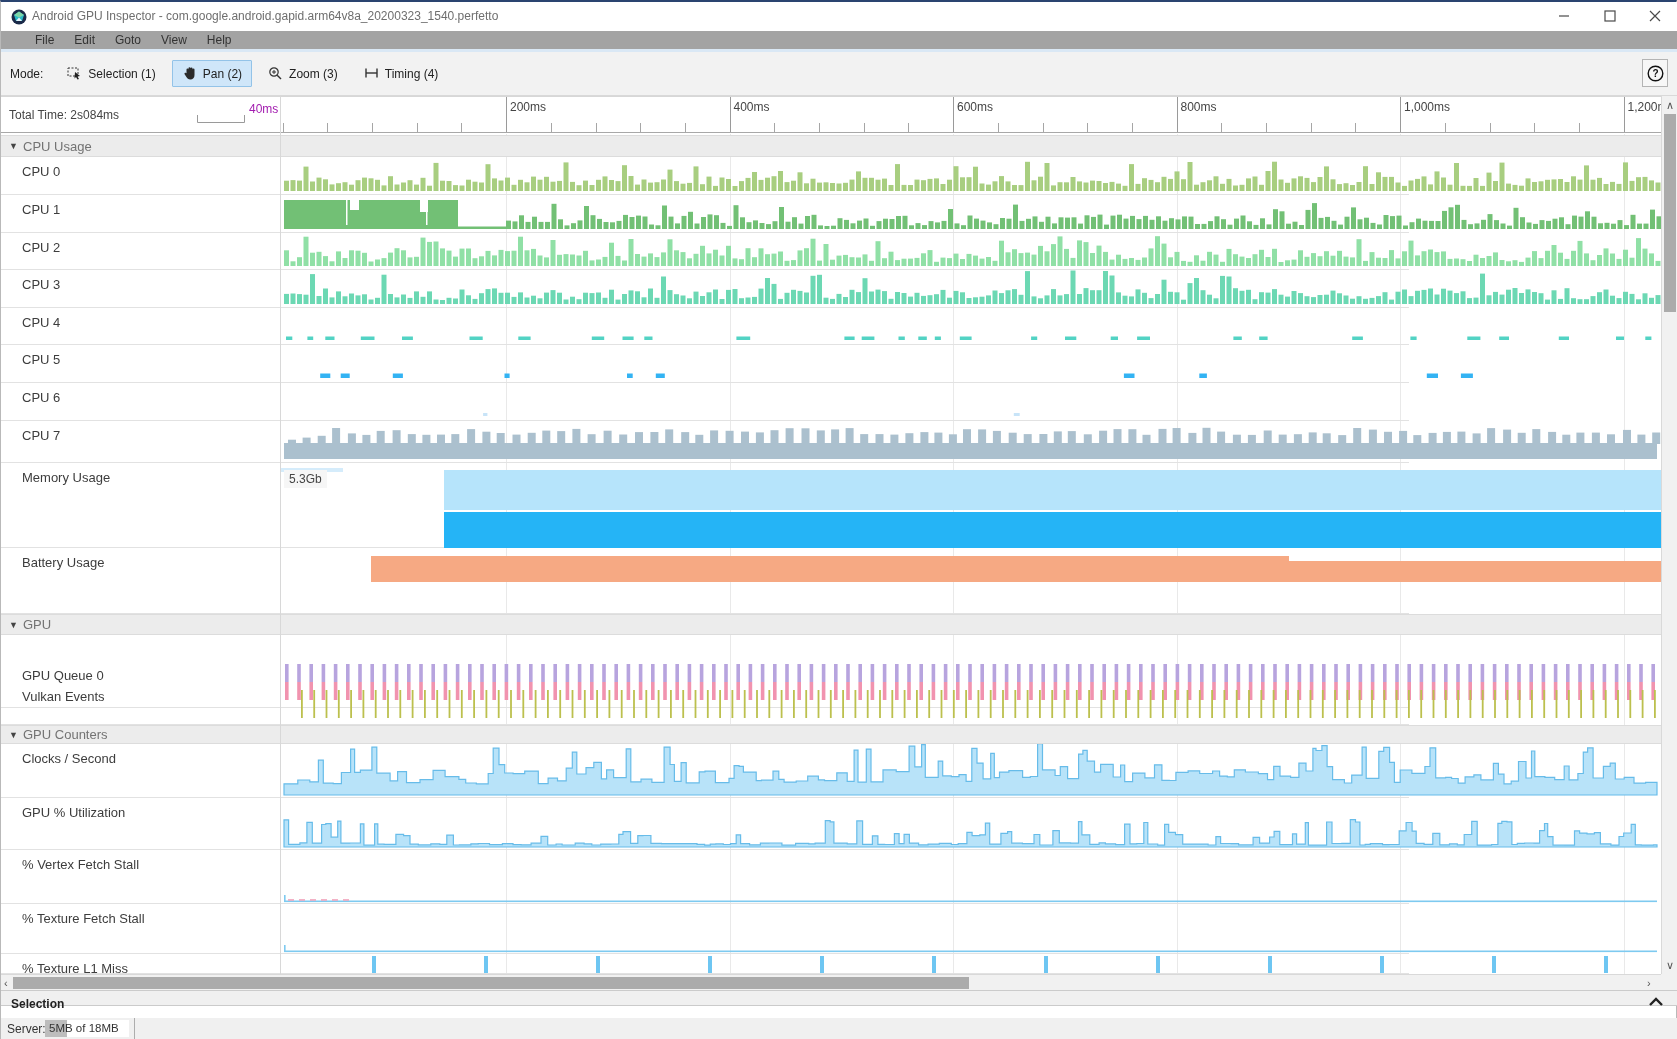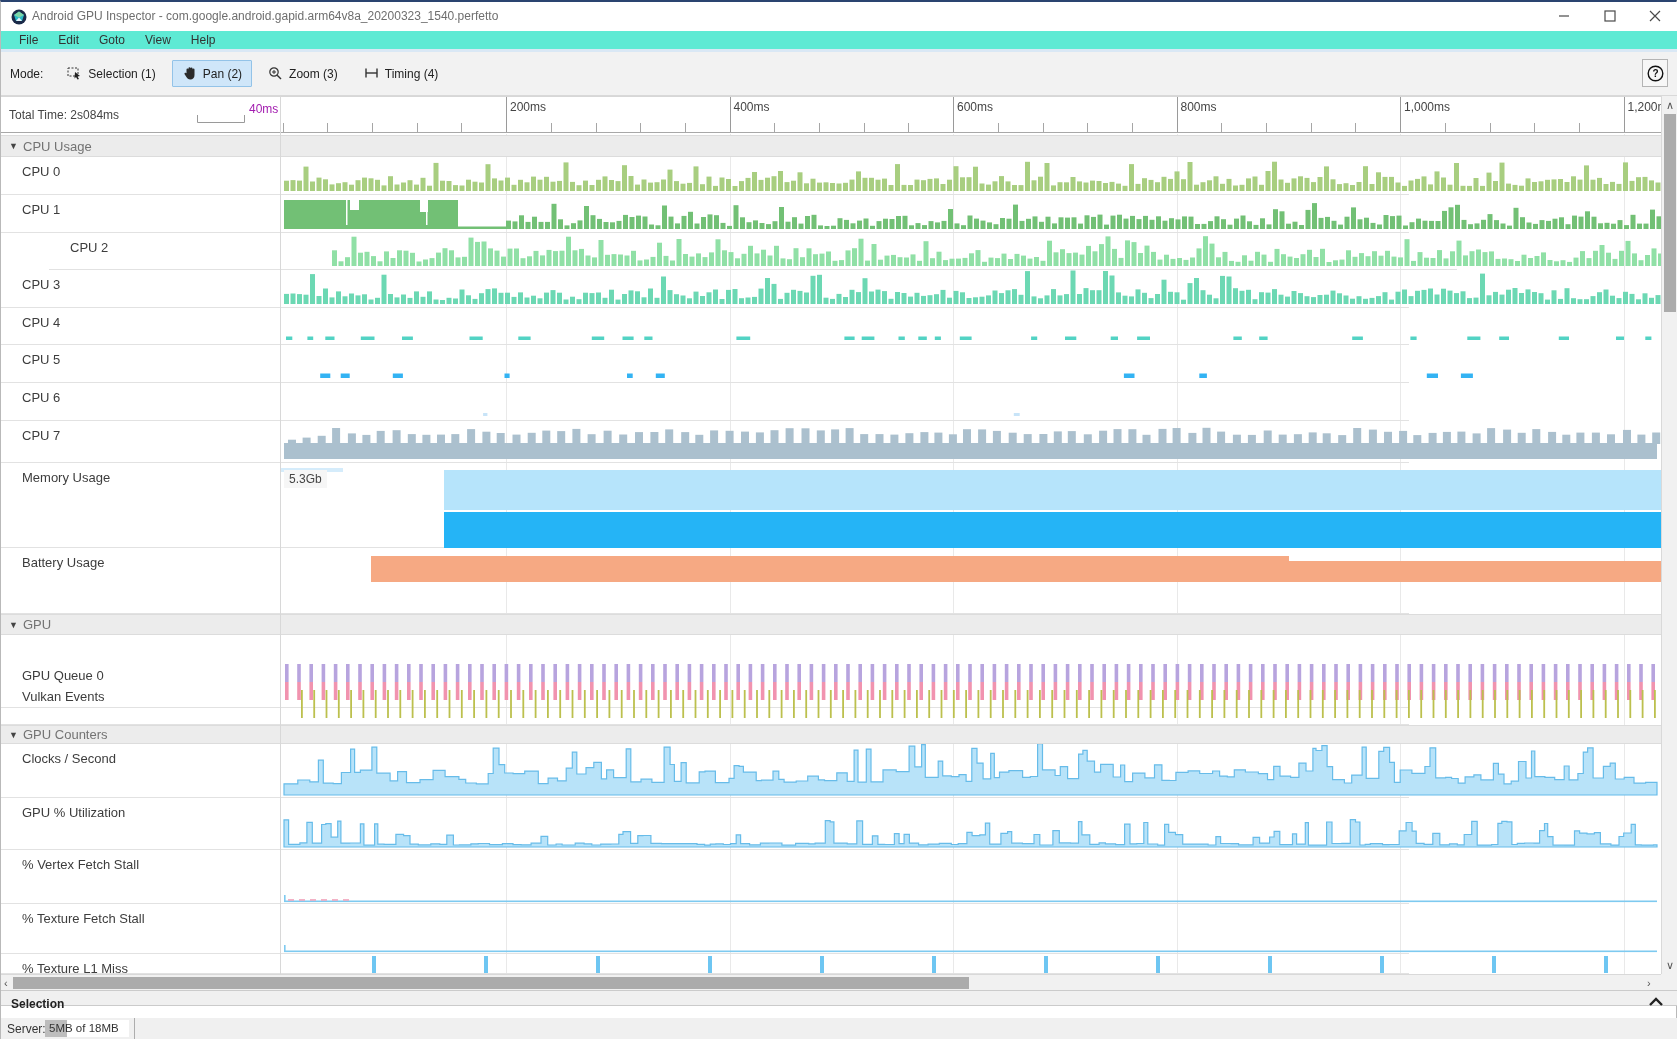--- a/index.html
+++ b/index.html
@@ -9,21 +9,21 @@
   #window { position:absolute; inset:0; width:1677px; height:1039px; background:#fff;
             border:1px solid #b9b9b9; border-top:2px solid #2a4470; }
 
   
   #titlebar { position:absolute; left:0; top:0; width:1677px; height:29px; background:#ffffff; }
   #title-text { position:absolute; left:31px; top:7px; font-size:12px; color:#6e6e6e; white-space:nowrap; }
   .winbtn { position:absolute; top:0; width:32px; height:28px; display:flex; align-items:center; justify-content:center; background:transparent; }
   .winbtn svg { display:block; }
 
   
-  #menubar { position:absolute; left:0; top:29px; width:1677px; height:18px; background:#5eead4; display:flex; align-items:center; padding-left:8px; }
+  #menubar { position:absolute; left:0; top:29px; width:1677px; height:18px; background:#a3a3a3; display:flex; align-items:center; padding-left:24px; }
   .menu-item { font-size:12px; color:#333; padding:0 10px; cursor:default; }
   #menu-sep { position:absolute; left:0; top:47px; width:1677px; height:3px; background:#dae8f5; }
 
   
   #toolbar { position:absolute; left:0; top:50px; width:1677px; height:44px; background:#f2f2f2; border-bottom:1px solid #d9d9d9; display:flex; align-items:center; }
   #mode-label { font-size:12px; color:#222; margin-left:9px; margin-right:14px; }
   .tool-btn { display:flex; align-items:center; gap:6px; font-size:12px; color:#222; padding:5px 9px; margin-right:6px; border:1px solid transparent; border-radius:1px; }
   .tool-btn.active { background:#cfe6f9; border-color:#93c3e8; }
   #help-button { position:absolute; right:10px; top:7px; width:26px; height:28px; background:#f7f7f7; border:1px solid #b4b4b4; display:flex; align-items:center; justify-content:center; }
 
@@ -608,21 +608,21 @@
           <rect x="1331.0" y="28.7" width="5.0" height="5.3" fill="#72c075"></rect>
           <rect x="1337.5" y="25.1" width="5.0" height="8.9" fill="#72c075"></rect>
           <rect x="1344.0" y="30.1" width="5.0" height="3.9" fill="#72c075"></rect>
           <rect x="1350.5" y="19.8" width="5.0" height="14.2" fill="#72c075"></rect>
           <rect x="1357.0" y="28.6" width="5.0" height="5.4" fill="#72c075"></rect>
           <rect x="1363.5" y="28.6" width="5.0" height="5.4" fill="#72c075"></rect>
           <rect x="1370.0" y="14.6" width="5.0" height="19.4" fill="#72c075"></rect>
           <rect x="1376.5" y="21.3" width="5.0" height="12.7" fill="#72c075"></rect>
         </svg>
       </div>
-      <div class="track-row" style="top: 99px; height: 37px; margin-left: 48px;">
+      <div class="track-row" style="top: 99px; height: 37px;">
         <span class="track-label">CPU 2</span>
         <svg class="track-chart" width="1381" height="37" style="left: 279px;">
           <rect x="4.0" y="17.3" width="5.0" height="15.7" fill="#90e0a6"></rect>
           <rect x="10.5" y="28.3" width="5.0" height="4.7" fill="#90e0a6"></rect>
           <rect x="17.0" y="24.2" width="5.0" height="8.8" fill="#90e0a6"></rect>
           <rect x="23.5" y="3.7" width="5.0" height="29.3" fill="#90e0a6"></rect>
           <rect x="30.0" y="19.7" width="5.0" height="13.3" fill="#90e0a6"></rect>
           <rect x="36.5" y="18.8" width="5.0" height="14.2" fill="#90e0a6"></rect>
           <rect x="43.0" y="23.1" width="5.0" height="9.9" fill="#90e0a6"></rect>
           <rect x="49.5" y="28.3" width="5.0" height="4.7" fill="#90e0a6"></rect>

